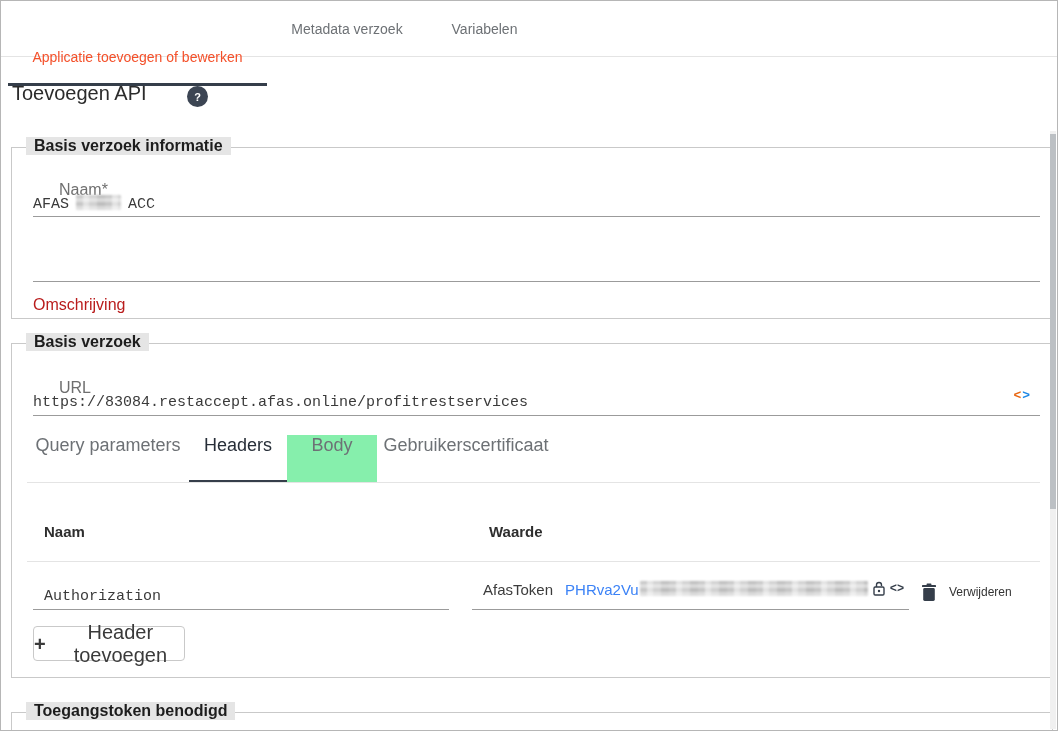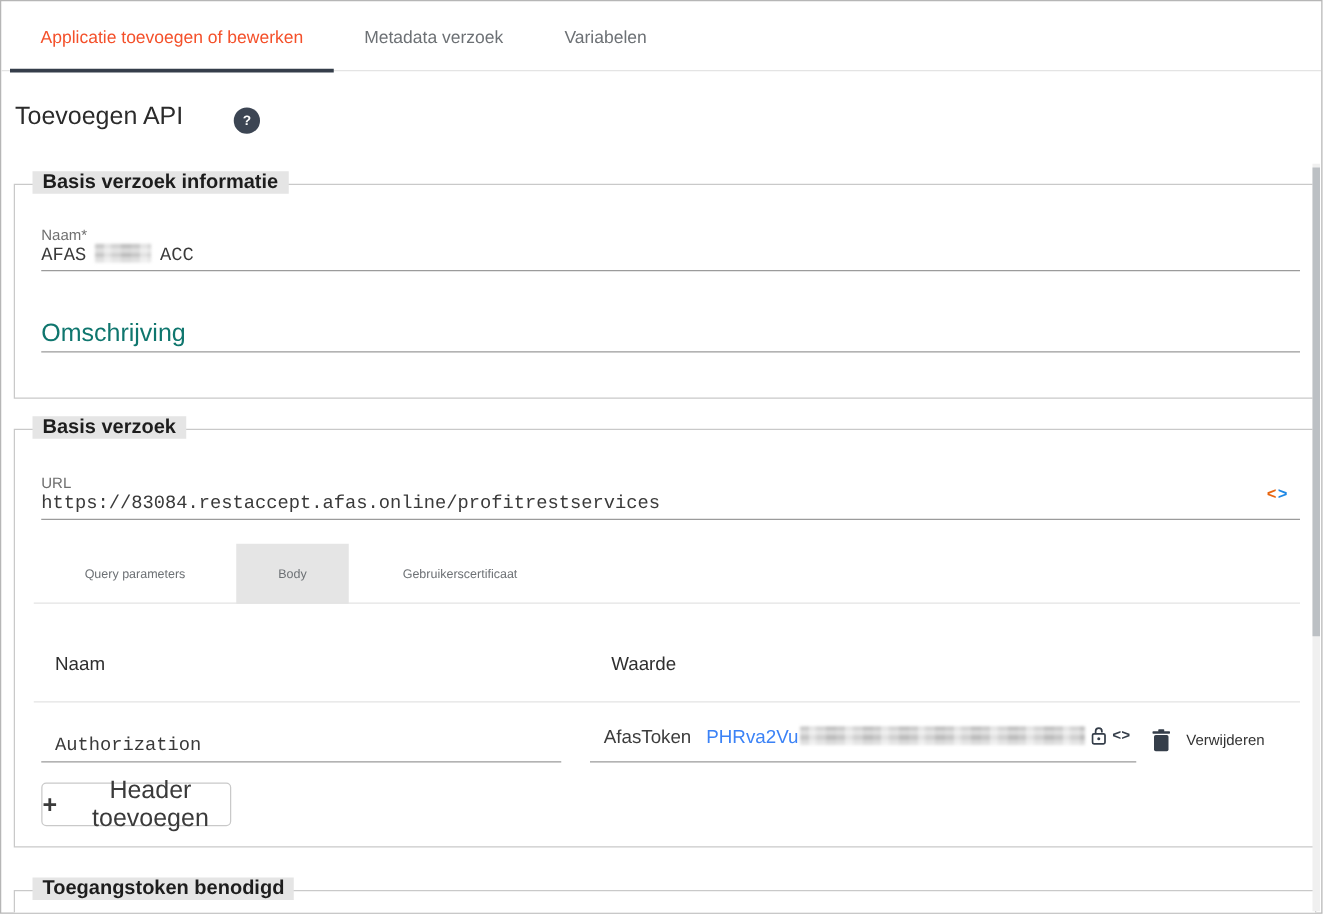--- a/index.html
+++ b/index.html
@@ -6,21 +6,21 @@
   html,body { width:1058px; height:733px; background:#fff;
     font-family:"Liberation Sans", sans-serif; }
   .window { position:absolute; left:0; top:0; width:1058px; height:731px;
     border:1px solid #b6b6b6; background:#fff; overflow:hidden; }
 
   
   .tabbar { position:absolute; left:0; top:0; right:0; height:56px;
     border-bottom:1px solid #e4e4e4; display:flex; padding-left:7px; }
   .top-tab { position:relative; height:56px; display:flex; align-items:center;
     justify-content:center; font-size:14px; color:#6d7175; cursor:pointer; }
-  .top-tab.active { color:#f4502a; }
+  .top-tab.active { color:#f4502a;margin-top:28px; }
   .top-tab .ink { position:absolute; left:0; right:0; bottom:-1px; height:3px;
     background:#353e4a; }
 
   
   .page-title { position:absolute; left:11px; top:81px; font-size:20px;
     color:#2b2b2b; }
   .help-badge { position:absolute; left:186px; top:85px; width:21px; height:21px;
     border-radius:50%; background:#3c4553; color:#fff; font-size:11px;
     font-weight:bold; display:flex; align-items:center; justify-content:center;
     cursor:pointer; }
@@ -28,51 +28,51 @@
   
   .panel { position:absolute; left:10px; width:1042px;
     border:1px solid #c9c9c9; background:#fff; }
   .panel-legend { position:absolute; top:-11px; left:14px; background:#e5e5e5;
     padding:0 8px; font-size:16px; font-weight:bold; color:#1d1d1d;
     white-space:nowrap; }
   #panel-basic   { top:146px; height:172px; }
   #panel-request { top:342px; height:335px; }
   #panel-token   { top:711px; height:60px; }
 
-  .flabel { position:absolute; font-size:12px; color:#6f6f6f; }
+  .flabel { position:absolute; font-size:16px; color:#6f6f6f;margin-left:26px; }
   .fvalue { position:absolute; font-size:15px; color:#3a3a3a; white-space:nowrap;font-family:Liberation Mono, monospace; }
-  .fplaceholder { position:absolute; font-size:20px; color:#0f766e; }
+  .fplaceholder { position:absolute; font-size:16px; color:#b91c1c;margin-top:40px; }
   .underline { position:absolute; height:1px; background:#9b9b9b; }
   .divider  { position:absolute; height:1px; background:#e4e4e4; }
 
   .redact { display:inline-block; vertical-align:-2px; border-radius:1px;
     background:
       repeating-linear-gradient(0deg, rgba(255,255,255,.45) 0 4px, rgba(0,0,0,0) 4px 8px),
       repeating-linear-gradient(90deg,#c6c6c6 0 7px,#e2e2e2 7px 13px,#d0d0d0 13px 21px,#bdbdbd 21px 29px);
     filter: blur(1.1px); }
 
   
   .code-icon { position:absolute; right:21px; top:44px; font-size:13px;
     font-weight:bold; font-family:"Liberation Mono", monospace; cursor:pointer;
     letter-spacing:1px; }
   .code-icon .lt { color:#e8650f; }
   .code-icon .gt { color:#1e88e5; }
 
   
   .inner-tabs { position:absolute; left:15px; top:91px; height:48px;
     display:flex; }
   .inner-tab { position:relative; height:48px; display:flex;
-    align-items:center; justify-content:center; font-size:10px; color:#6d7175;
+    justify-content:center; font-size:18px; color:#6d7175;
     cursor:pointer; }
   .inner-tab.active { color:#272e38; }
-  .inner-tab.shaded { background:#e5e5e5; }
+  .inner-tab.shaded { background:#86efac; }
   .inner-tab .ink { position:absolute; left:0; right:0; bottom:0; height:3px;
     background:#353e4a; }
 
-  .th { position:absolute; font-size:15px; font-weight:normal; color:#2e2e2e; }
+  .th { position:absolute; font-size:15px; font-weight:bold; color:#2e2e2e; }
 
   .value-row { position:absolute; left:460px; top:237px; width:437px;
     height:22px; display:flex; align-items:flex-start; }
   .scheme { margin-left:11px; font-size:15px; color:#3c3c3c; }
   .tokenstart { margin-left:12px; font-size:15px; color:#3b82f6; }
   .mini-icons { display:flex; align-items:center; margin-left:5px; gap:5px; }
   .code-small { font-size:12px; font-weight:bold; color:#353e4a;
     font-family:"Liberation Mono", monospace; letter-spacing:0; cursor:pointer; }
 
   .delete-btn { position:absolute; left:909px; top:236px; height:24px;
@@ -134,20 +134,24 @@
 
     <div class="flabel" style="left:21px; top:35px">URL</div>
     <div class="fvalue" style="left:21px; top:50px">https://83084.restaccept.afas.online/profitrestservices</div>
     <div class="underline" style="left:21px; right:12px; top:71px"></div>
     <div class="code-icon"><span class="lt">&lt;</span><span class="gt">&gt;</span></div>
 
     <div class="inner-tabs">
       <div class="inner-tab" style="width:162px">
           <span>Query parameters</span>
         </div>
+      <div class="inner-tab active" style="width:98px">
+          <span>Headers</span>
+        <div class="ink"></div>
+      </div>
       <div class="inner-tab shaded" style="width:90px">
           <span>Body</span>
         </div>
       <div class="inner-tab" style="width:178px">
           <span>Gebruikerscertificaat</span>
         </div>
     </div>
     <div class="divider" style="left:15px; right:12px; top:138px"></div>
 
     <div class="th" style="left:32px; top:179px">Naam</div>

